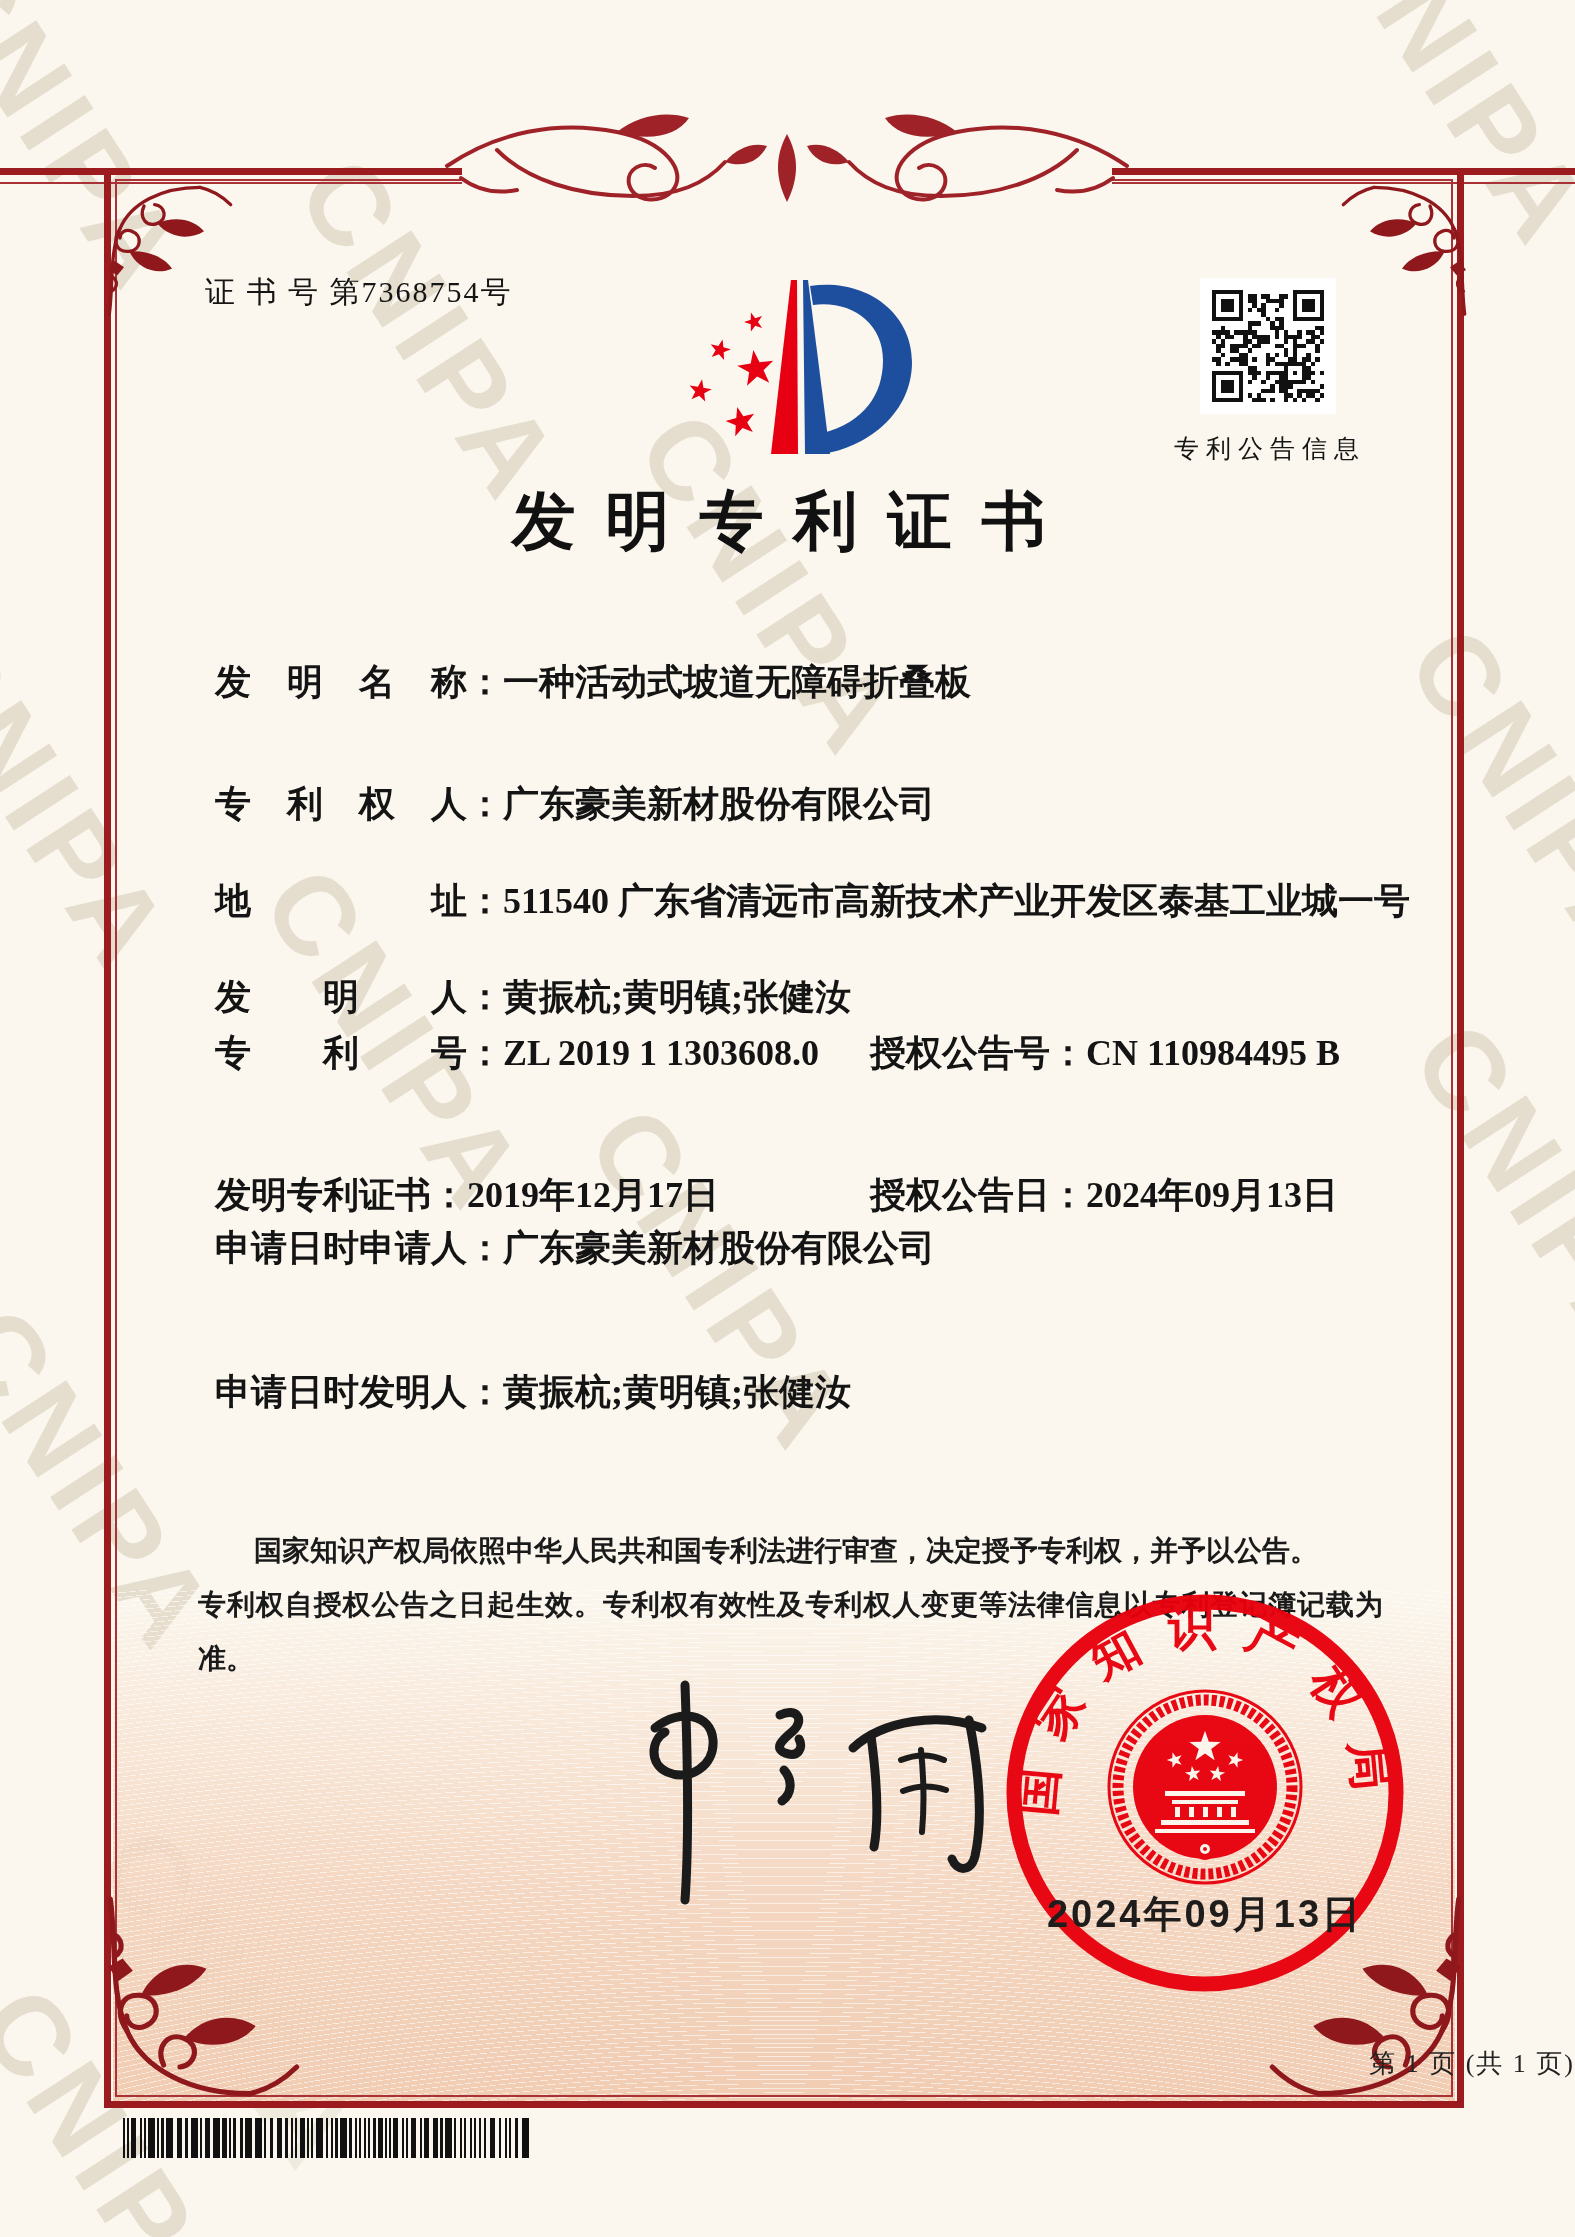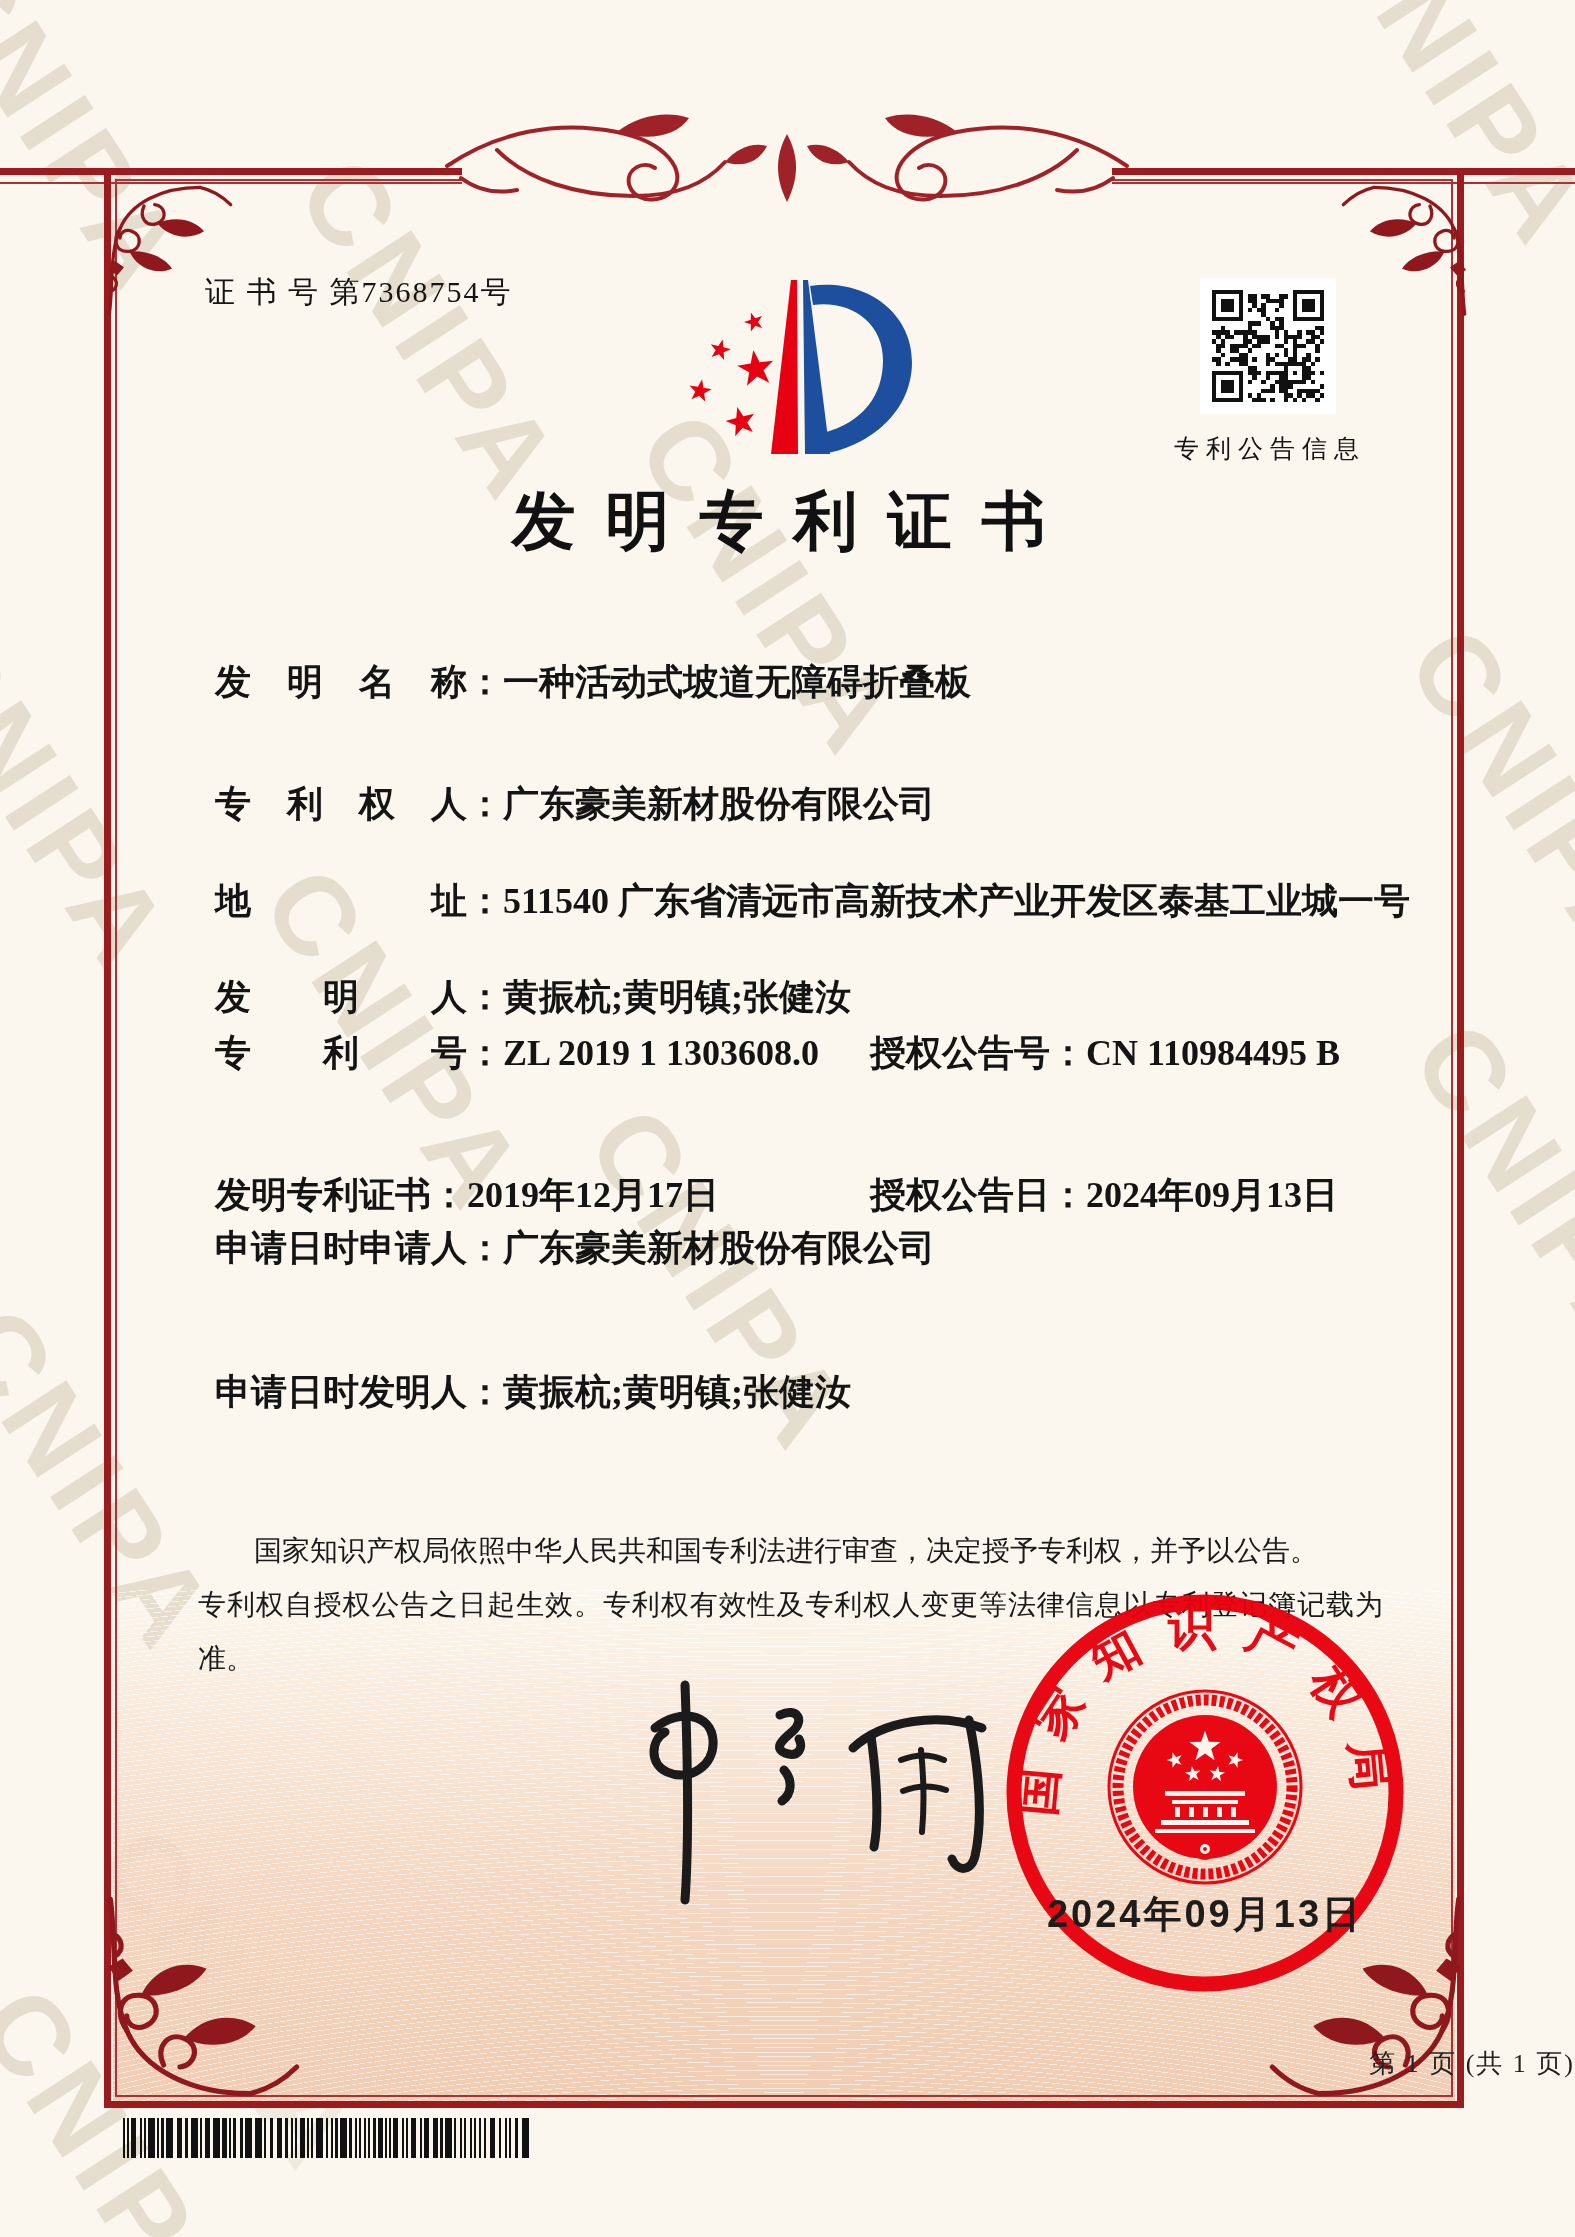--- a/index.html
+++ b/index.html
@@ -41,21 +41,21 @@
   .title{position:absolute;left:0;top:478px;width:1575px;text-align:center;
          font-size:64px;font-weight:700;letter-spacing:30px;color:#111;margin-left:6px;}
 
   .rows{position:absolute;left:215px;top:0;width:1150px;}
   .row{position:absolute;left:0;font-size:36px;color:#141414;white-space:nowrap;font-weight:bold;}
   .row .col2{position:absolute;left:655px;top:0;}
   .lbl{color:#141414;}
   .val{color:#141414;}
 
   .legal{position:absolute;left:198px;top:1524px;width:1185px;font-size:28px;line-height:54px;
-         text-align:justify;color:#1a1a1a;}
+         text-align:justify;color:#1a1a1a;font-weight:bold;}
   .legal .l1{text-indent:2em;}
 
   .signer{position:absolute;left:240px;top:1772px;font-family:"Liberation Sans",sans-serif;
           font-weight:600;font-size:33px;color:#1c1c1c;letter-spacing:4px;line-height:66px;}
   .signature{position:absolute;left:585px;top:1660px;}
   .seal{position:absolute;left:985px;top:1575px;opacity:.96;}
 
   .footer-page{position:absolute;left:0;top:2046px;width:1575px;text-align:right;
                font-size:26px;color:#222;letter-spacing:2px;}
   .barcode{position:absolute;left:123px;top:2118px;height:40px;display:flex;align-items:stretch;}

